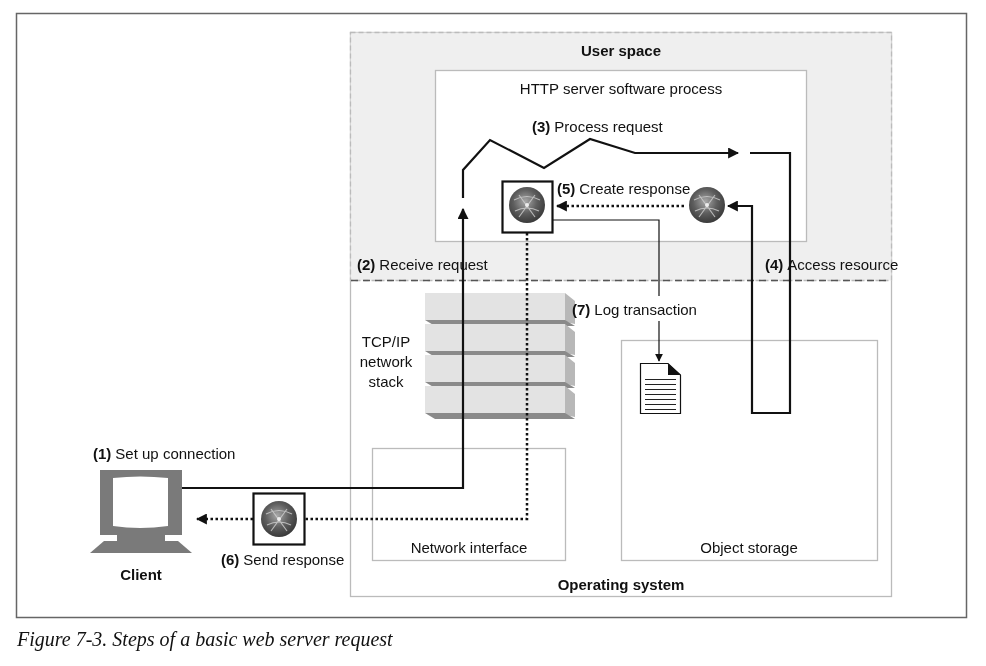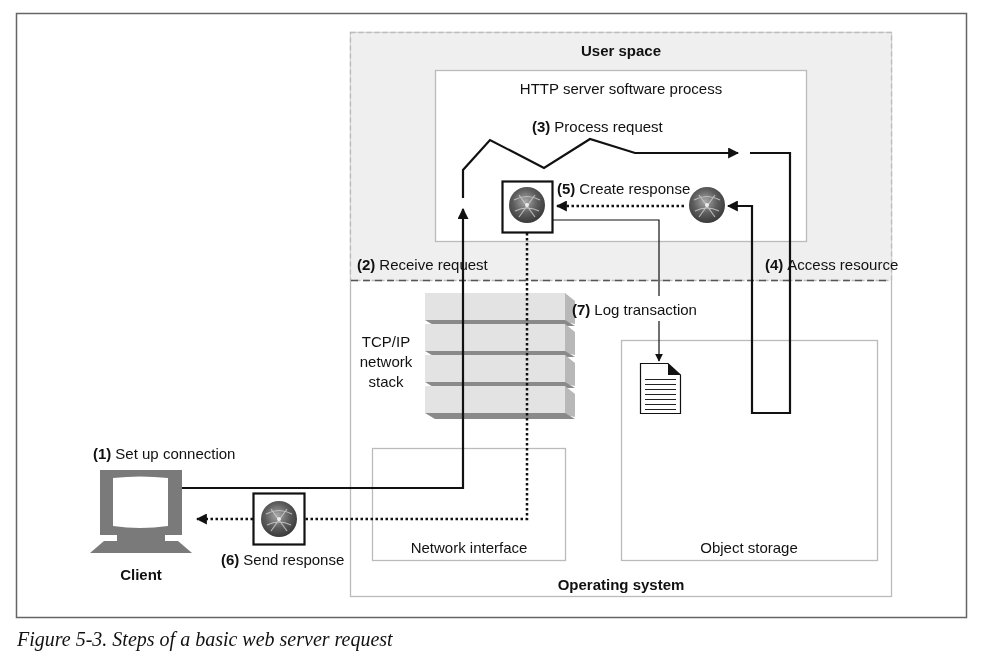--- a/index.html
+++ b/index.html
@@ -138,13 +138,13 @@
 
   <text x="93" y="459"><tspan class="lbl-b">(1)</tspan><tspan class="lbl" dx="4">Set up connection</tspan></text>
   <text x="357" y="270"><tspan class="lbl-b">(2)</tspan><tspan class="lbl" dx="4">Receive request</tspan></text>
   <text x="532" y="132"><tspan class="lbl-b">(3)</tspan><tspan class="lbl" dx="4">Process request</tspan></text>
   <text x="765" y="270"><tspan class="lbl-b">(4)</tspan><tspan class="lbl" dx="4">Access resource</tspan></text>
   <text x="557" y="194"><tspan class="lbl-b">(5)</tspan><tspan class="lbl" dx="4">Create response</tspan></text>
   <text x="221" y="565"><tspan class="lbl-b">(6)</tspan><tspan class="lbl" dx="4">Send response</tspan></text>
   <text x="572" y="315"><tspan class="lbl-b">(7)</tspan><tspan class="lbl" dx="4">Log transaction</tspan></text>
 </svg>
 
-<div class="caption">Figure 5-3. Steps of a basic web server request</div>
+<div class="caption">Figure 7-3. Steps of a basic web server request</div>
 
 </body></html>

